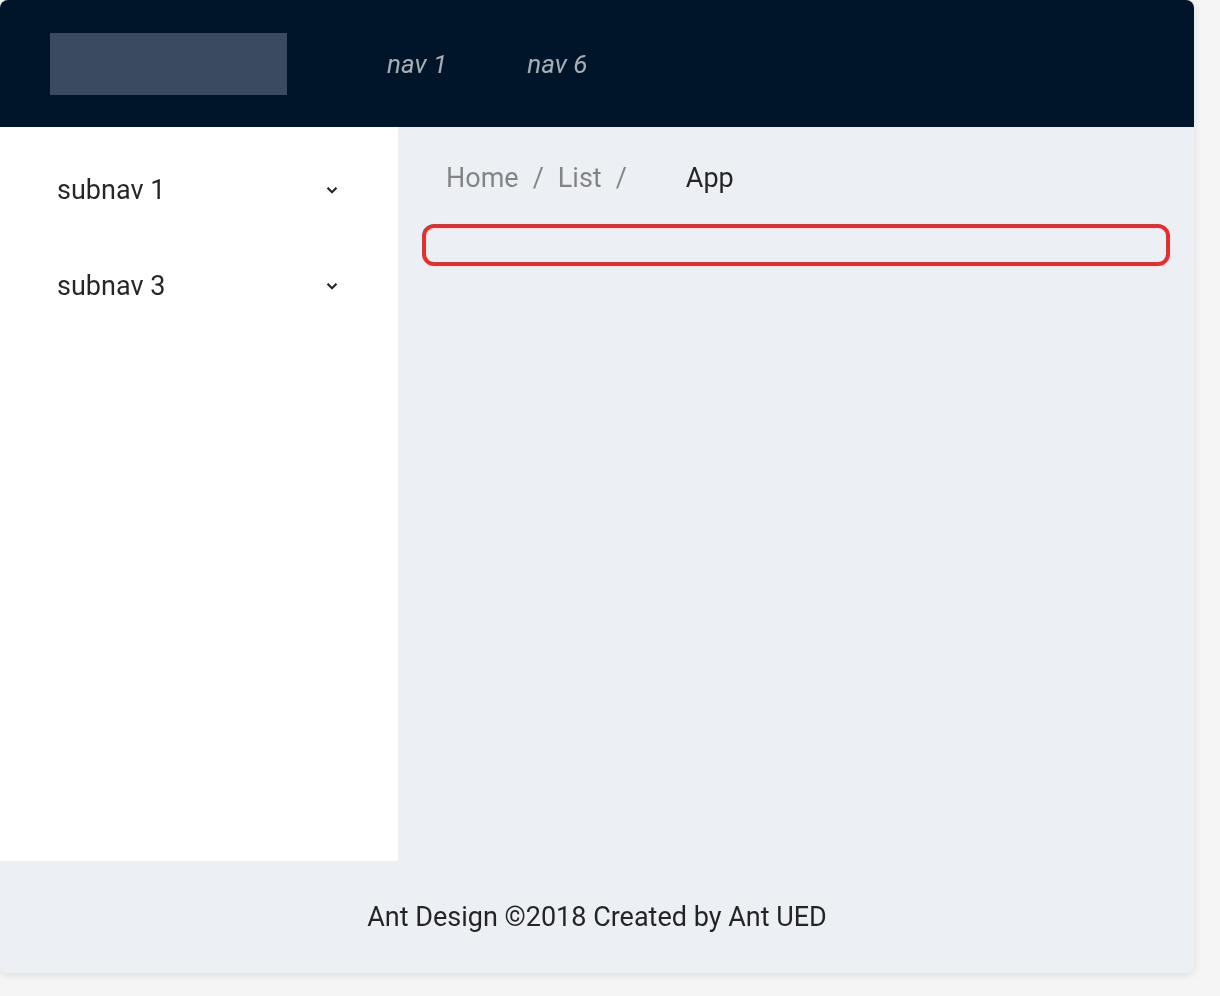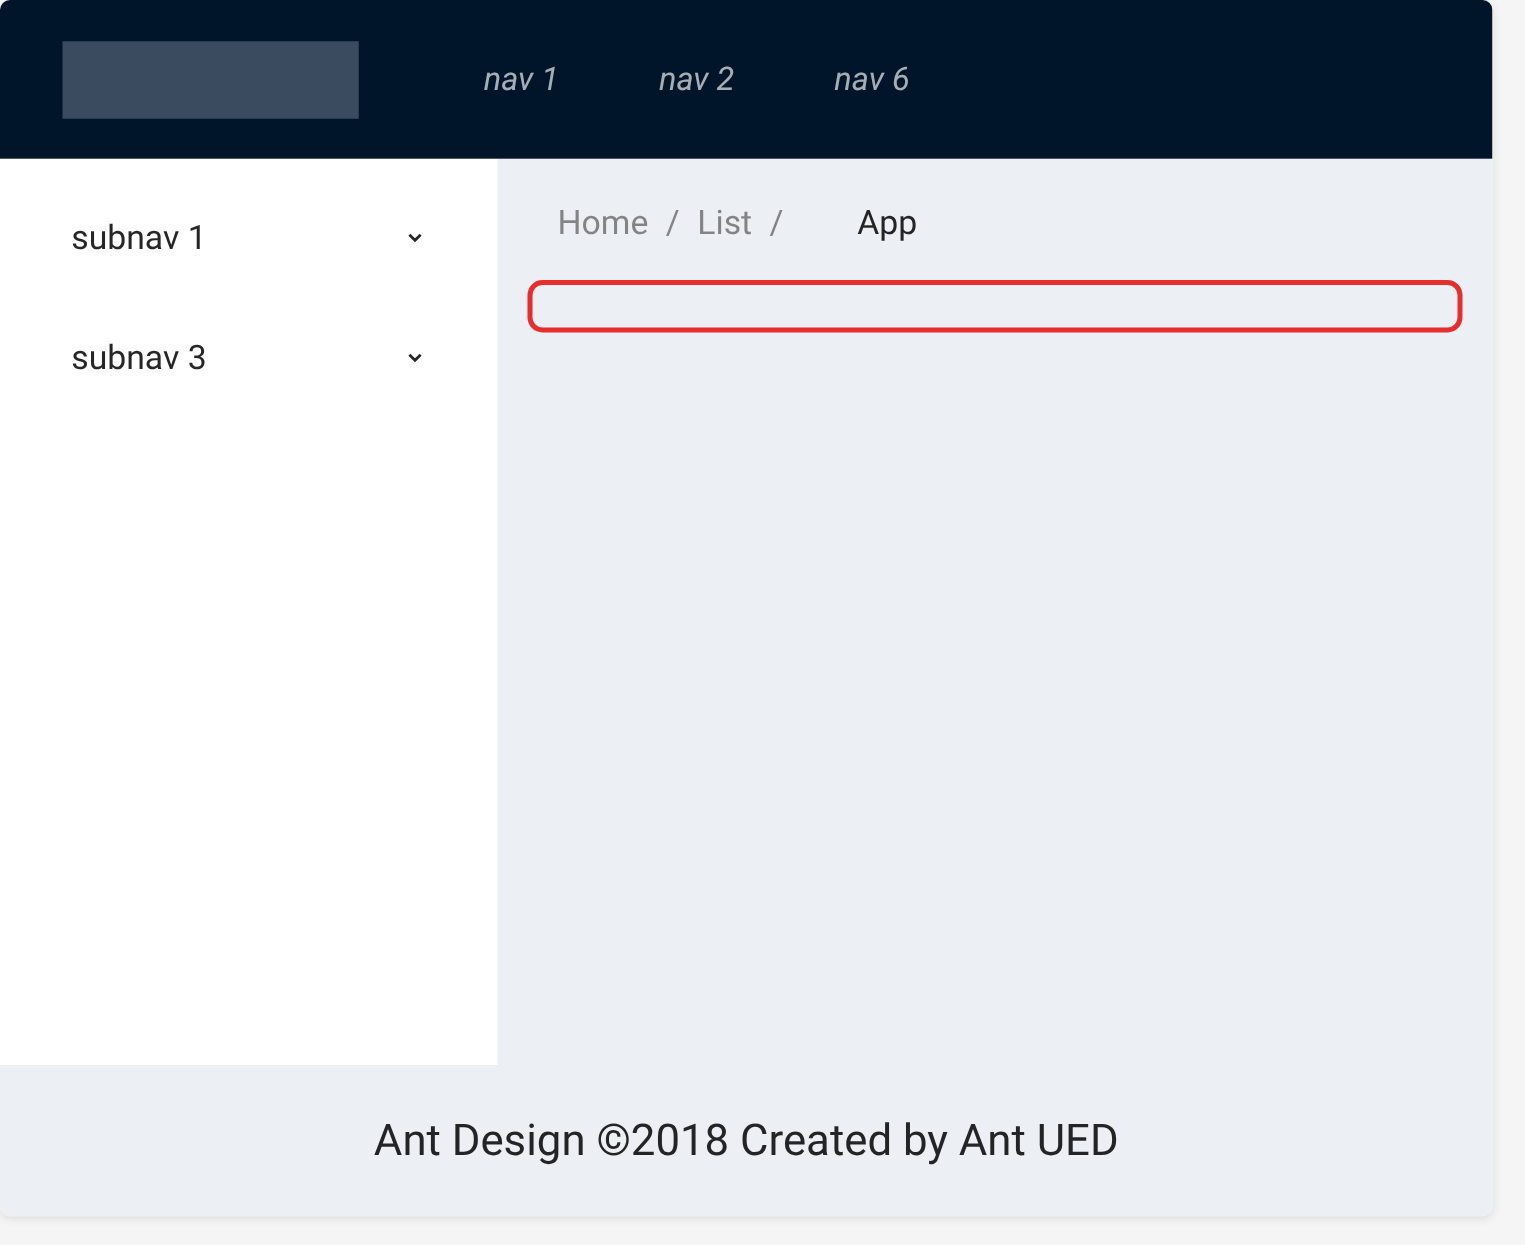--- a/index.html
+++ b/index.html
@@ -119,34 +119,33 @@
     .highlight-box {
       border: 4px solid #e62e2e;
       border-radius: 12px;
       height: 42px;
       margin: 0 -24px 4px -24px;
     }
     .footer {
       background: #eceff3;
       text-align: center;
       padding: 40px 0;
-      font-size: 35px;
+      font-size: 27px;
       color: rgba(0,0,0,0.85);
     }
   </style>
 </head>
 <body>
 
 <div class="app-container">
 
   <div class="header">
     <div class="logo"></div>
     <div class="nav-menu">
       <div class="nav-item">nav 1</div>
-      <div class="nav-item">nav 2</div>
       <div class="nav-item">nav 6</div>
     </div>
   </div>
 
   <div class="body-wrapper">
 
     <div class="sidebar">
       <div class="sidebar-item">
         <span>subnav 1</span>
         <span class="chevron">

